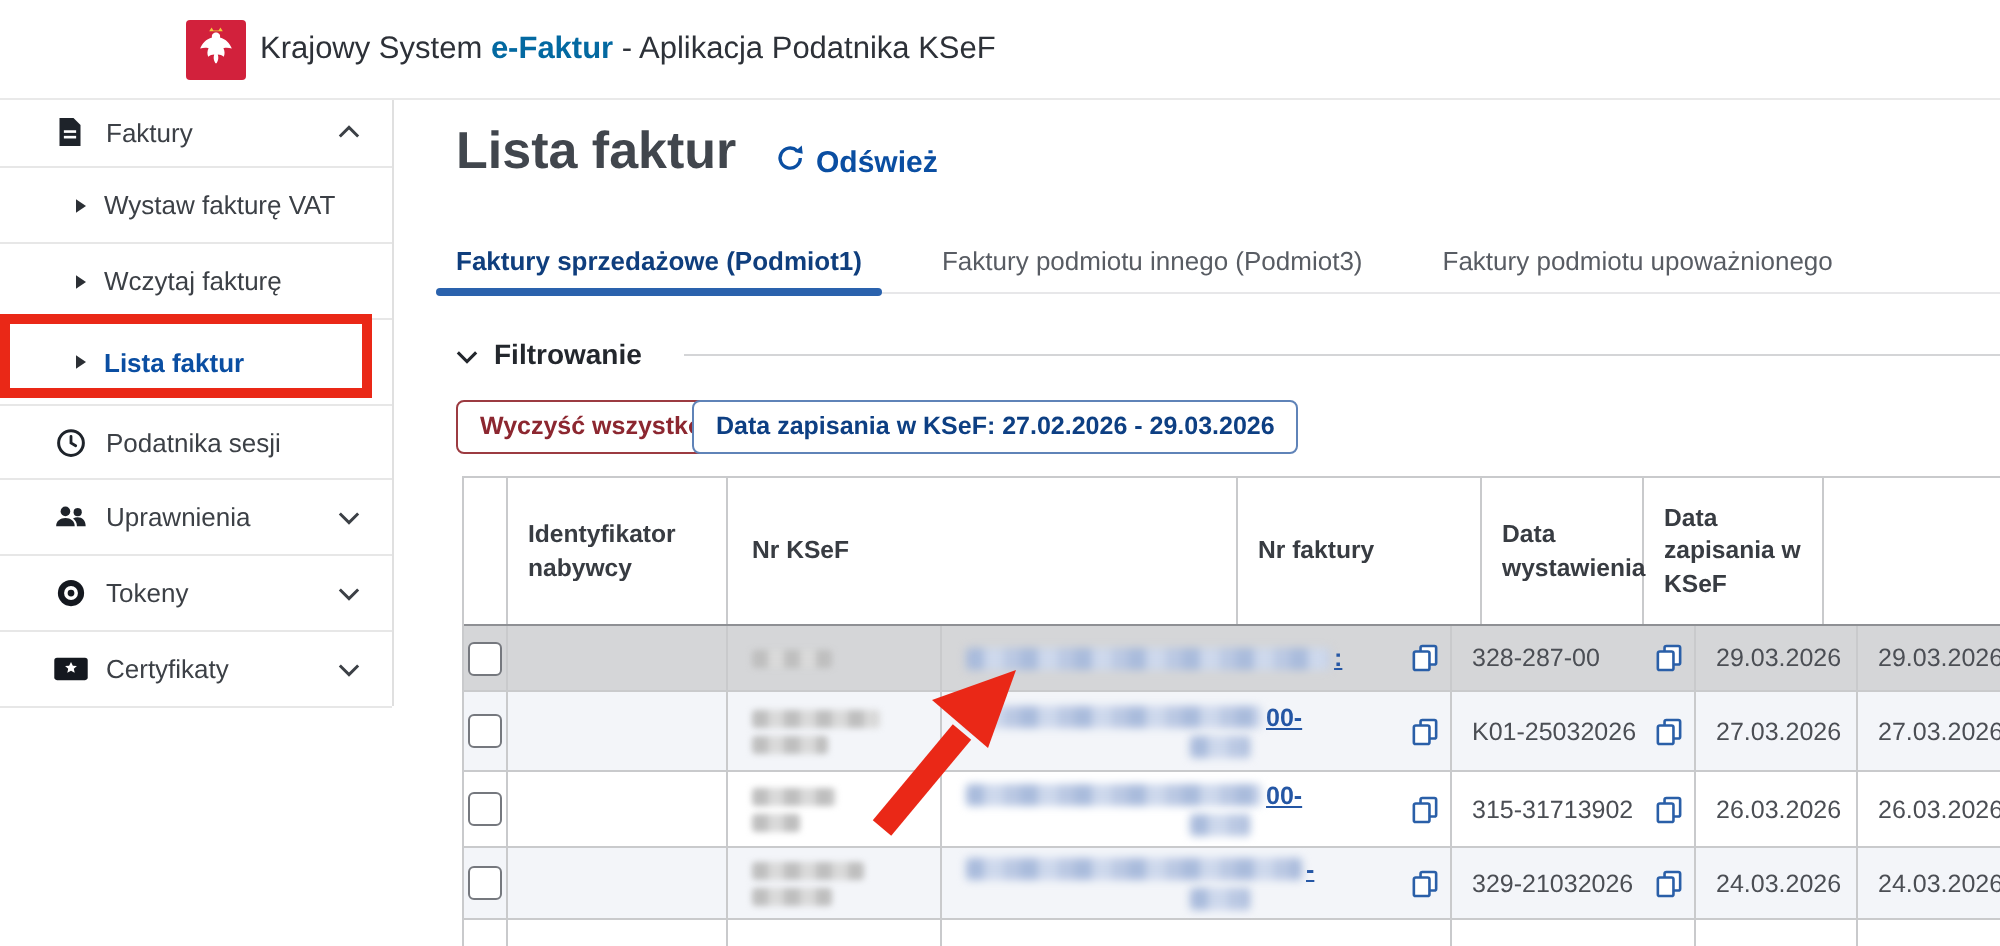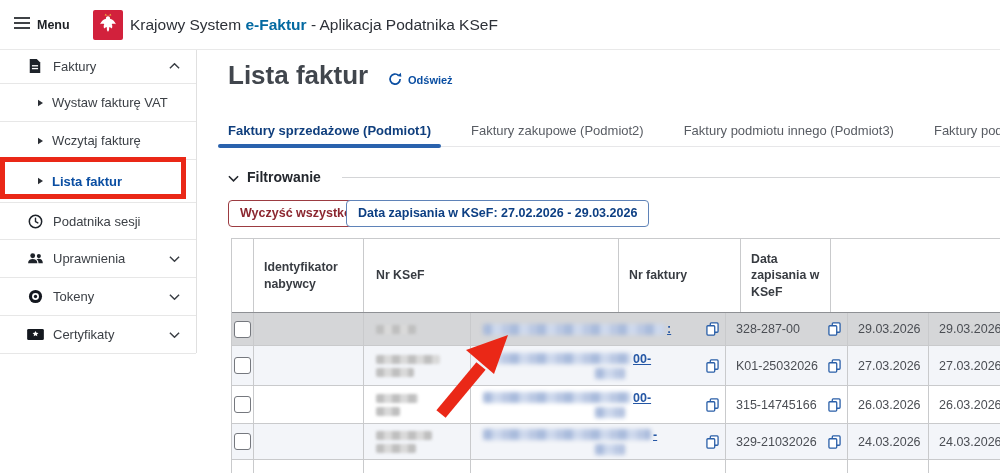--- a/index.html
+++ b/index.html
@@ -26,21 +26,21 @@
   .side-item.active{color:#0a4ea2;font-weight:bold;}
 
   
   .annot-box{position:absolute;left:0;top:157px;width:176px;height:32px;border:5px solid #ea2817;
              z-index:60;pointer-events:none;}
   .annot-arrow{position:absolute;left:425px;top:330px;z-index:60;pointer-events:none;}
 
   
   .page-title{position:absolute;left:228px;top:60px;font-size:26px;font-weight:bold;color:#41464d;}
   .refresh{position:absolute;left:388px;top:72px;display:flex;align-items:center;gap:6px;
-           color:#0a4ea2;font-weight:bold;font-size:11px;cursor:pointer;}
+           color:#0a4ea2;font-weight:bold;font-size:15px;cursor:pointer;}
 
   .tabs{position:absolute;left:218px;top:118px;width:782px;height:28px;display:flex;gap:20px;
         border-bottom:1px solid #e7e7e9;}
   .tab{padding:0 10px;font-size:13px;color:#585c63;line-height:25px;white-space:nowrap;cursor:pointer;position:relative;}
   .tab.active{color:#0f3e7d;font-weight:bold;}
   .tab.active::after{content:"";position:absolute;left:0;right:0;bottom:-2px;height:4px;background:#2a62ad;border-radius:2px;}
 
   .filter-head{position:absolute;left:228px;top:169px;display:flex;align-items:center;gap:8px;
                font-weight:bold;font-size:14px;color:#23272d;cursor:pointer;}
   .filter-line{position:absolute;left:342px;top:177px;width:658px;height:1px;background:#d4d5d7;}
@@ -85,32 +85,20 @@
           background:repeating-linear-gradient(90deg,#a9bbdc 0 9px,#cdd8ec 9px 19px,#bac8e3 19px 27px);}
   .blur-g{display:inline-block;height:9px;border-radius:2px;filter:blur(1.5px);
           background:repeating-linear-gradient(90deg,#bfbfbf 0 8px,#d9d9d9 8px 16px);}
 </style>
 </head>
 <body>
 
 <div class="screen">
 
   <div class="app-header">
-    <div class="menu-button">
-      <span>
-        <svg width="16" height="12" viewBox="0 0 16 12">
-            <g stroke="#1d2025" stroke-width="1.7">
-              <line x1="0" y1="1" x2="16" y2="1"></line>
-              <line x1="0" y1="6" x2="16" y2="6"></line>
-              <line x1="0" y1="11" x2="16" y2="11"></line>
-            </g>
-          </svg>
-      </span>
-      <span>Menu</span>
-    </div>
     <div class="logo">
       <svg width="30" height="30" viewBox="0 0 30 30">
         <rect width="30" height="30" rx="2" fill="#d2213c"></rect>
         <path fill="#f0c93c" d="M11.6 5.6l1.2-1.8.9 1.5h2.6l.9-1.5 1.2 1.8z"></path>
         <path fill="#ffffff" d="M15 6.2c1.5 0 2.3 1.2 2 2.5 2.9 .8 5 2.9 5.9 5.6-1.5-.5-2.9-.6-4.2-.2 .7 1.3 .8 2.8 .2 4.3-.9-.7-1.9-1.1-3-1.1 .5 1.5 .3 3-.6 4.3h-.6c-.9-1.3-1.1-2.8-.6-4.3-1.1 0-2.1 .4-3 1.1-.6-1.5-.5-3 .2-4.3-1.3-.4-2.7-.3-4.2 .2 .9-2.7 3-4.8 5.9-5.6-.3-1.3 .5-2.5 2-2.5z"></path>
       </svg>
     </div>
     <div class="app-title"><span>Krajowy System</span>&nbsp;<span class="brand">e-Faktur</span><span> - Aplikacja Podatnika KSeF</span></div>
   </div>
 
@@ -225,21 +213,20 @@
       <svg width="14" height="14" viewBox="0 0 15 15">
           <path d="M13 7.5a5.4 5.4 0 1 1-1.7-3.9" fill="none" stroke="#0a4ea2" stroke-width="1.8"></path>
           <path d="M13.8 .8l.5 4.4-4.3-.9z" fill="#0a4ea2"></path>
         </svg>
     </span>
     <span>Odśwież</span>
   </div>
 
   <div class="tabs">
     <div class="tab active">Faktury sprzedażowe (Podmiot1)</div>
-    <div class="tab">Faktury zakupowe (Podmiot2)</div>
     <div class="tab">Faktury podmiotu innego (Podmiot3)</div>
     <div class="tab">Faktury podmiotu upoważnionego</div>
   </div>
 
   <div class="filter-head">
     <span>
       <svg width="11" height="7" viewBox="0 0 12 7">
           <path d="M1 1l5 5 5-5" stroke="#23272d" stroke-width="1.7" fill="none"></path>
         </svg>
     </span>
@@ -250,20 +237,21 @@
   <div class="btn btn-clear">Wyczyść wszystko</div>
   <div class="btn btn-chip">Data zapisania w KSeF: 27.02.2026 - 29.03.2026</div>
 
   <div class="invoice-table">
 
     <div class="t-row t-head">
       <div class="t-cell c0"></div>
       <div class="t-cell c1">Identyfikator nabywcy</div>
       <div class="t-cell c3">Nr KSeF</div>
       <div class="t-cell c4">Nr faktury</div>
+      <div class="t-cell c5">Data wystawienia</div>
       <div class="t-cell c6">Data zapisania w KSeF</div>
     </div>
 
     <div class="t-row r1">
       <div class="t-cell c0">
           <span class="checkbox"></span>
         </div>
       <div class="t-cell c1"></div>
       <div class="t-cell c2 name-col">
         <span class="blur-g" style="width:40px"></span>
@@ -356,21 +344,21 @@
             <span class="blur-b" style="width:30px"></span>
           </span>
         <span class="copy">
           <svg width="13" height="14" viewBox="0 0 14 15">
               <rect x="4.6" y="1" width="8.4" height="10" rx="1" fill="#fff" stroke="#2a5fa8" stroke-width="1.4"></rect>
               <rect x="1" y="4" width="8.4" height="10" rx="1" fill="#fff" stroke="#2a5fa8" stroke-width="1.4"></rect>
             </svg>
         </span>
       </div>
       <div class="t-cell c4">
-        <span class="cell-text">315-14745166</span>
+        <span class="cell-text">315-31713902</span>
         <span class="copy">
           <svg width="13" height="14" viewBox="0 0 14 15">
               <rect x="4.6" y="1" width="8.4" height="10" rx="1" fill="#fff" stroke="#2a5fa8" stroke-width="1.4"></rect>
               <rect x="1" y="4" width="8.4" height="10" rx="1" fill="#fff" stroke="#2a5fa8" stroke-width="1.4"></rect>
             </svg>
         </span>
       </div>
       <div class="t-cell c5">
           <span class="cell-text">26.03.2026</span>
         </div>

